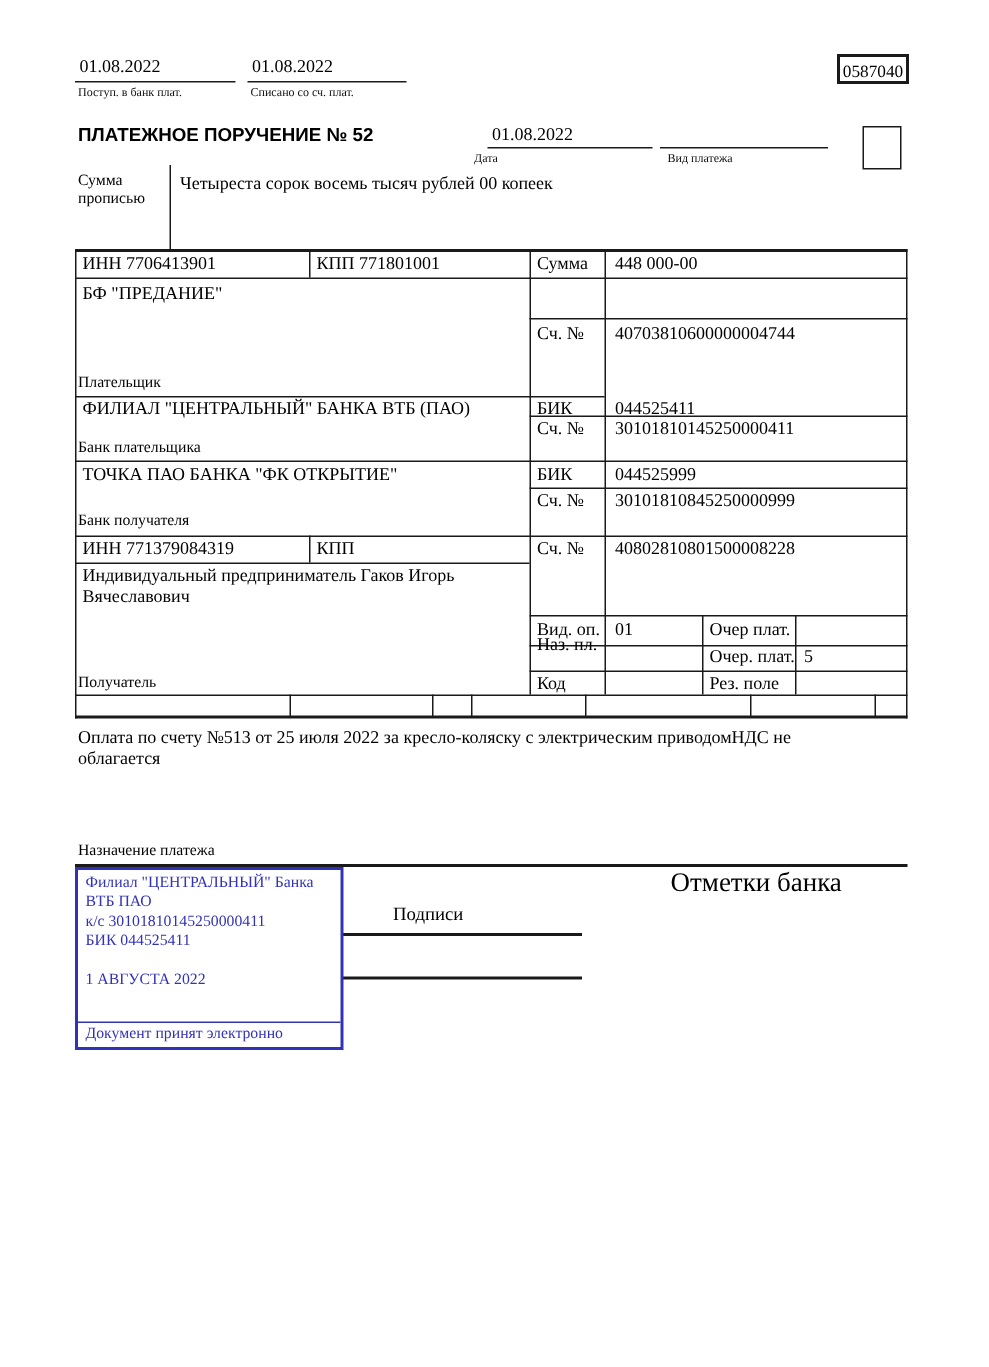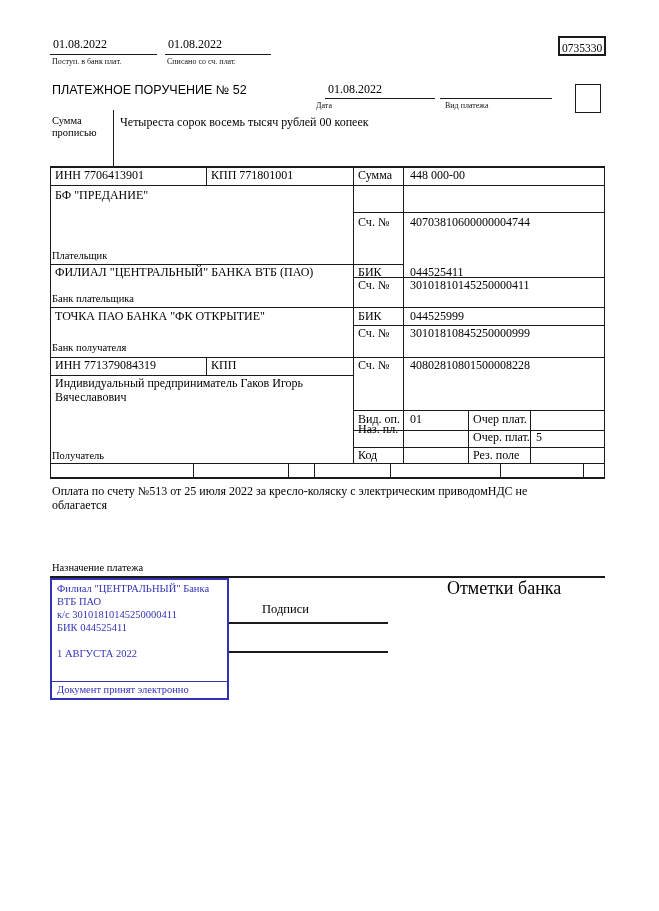--- a/index.html
+++ b/index.html
@@ -2,21 +2,21 @@
 <html><head>
 <meta charset="utf-8">
 <style>
   html,body{margin:0;padding:0}
   body{width:659px;height:911px;background:#fff;position:relative;overflow:hidden;
        font-family:"Liberation Serif",serif;color:#000}
   .t{position:absolute;font:12px "Liberation Serif",serif;color:#000;white-space:nowrap;line-height:1.15}
   .m{font-size:12px}
   .s{font-size:10.5px}
   .xs{font-size:8px;color:#111}
-  .b{font-weight:normal}
+  .b{font-weight:bold}
   .sans{font-family:"Liberation Sans",sans-serif}
   .hl{position:absolute;background:#1a1a1a;height:1px}
   .vl{position:absolute;background:#1a1a1a;width:1px}
   .box{position:absolute;border:2px solid #1a1a1a;box-sizing:border-box;background:#fff}
   .stamp{position:absolute;border:2px solid #3232b8;box-sizing:border-box}
   .blue{color:#3232b8;font-size:10.5px}
   .bluel{position:absolute;background:#3232b8;height:1px}
   .wrap{white-space:normal}
 </style>
 </head>
@@ -24,21 +24,21 @@
 
 <div class="t" style="left:53px;top:38px">01.08.2022</div>
 <div class="hl" style="left:50px;top:54px;width:107px"></div>
 <div class="t xs" style="left:52px;top:57px">Поступ. в банк плат.</div>
 
 <div class="t" style="left:168px;top:38px">01.08.2022</div>
 <div class="hl" style="left:165px;top:54px;width:106px"></div>
 <div class="t xs" style="left:167px;top:57px">Списано со сч. плат.</div>
 
 <div class="box" style="left:558px;top:36px;width:48px;height:20px;text-align:center">
-  <span class="t" style="position:static;font-size:11.5px;line-height:16px">0735330</span>
+  <span class="t" style="position:static;font-size:11.5px;line-height:16px">0587040</span>
 </div>
 
 <div class="t b sans" style="left:52px;top:83px;font-size:12.5px">ПЛАТЕЖНОЕ ПОРУЧЕНИЕ № 52</div>
 <div class="t" style="left:328px;top:83px">01.08.2022</div>
 <div class="hl" style="left:325px;top:98px;width:110px"></div>
 <div class="t xs" style="left:316px;top:101px">Дата</div>
 <div class="hl" style="left:440px;top:98px;width:112px"></div>
 <div class="t xs" style="left:445px;top:101px">Вид платежа</div>
 <div class="box" style="left:575px;top:84px;width:26px;height:29px;border-width:1.5px"></div>
 

